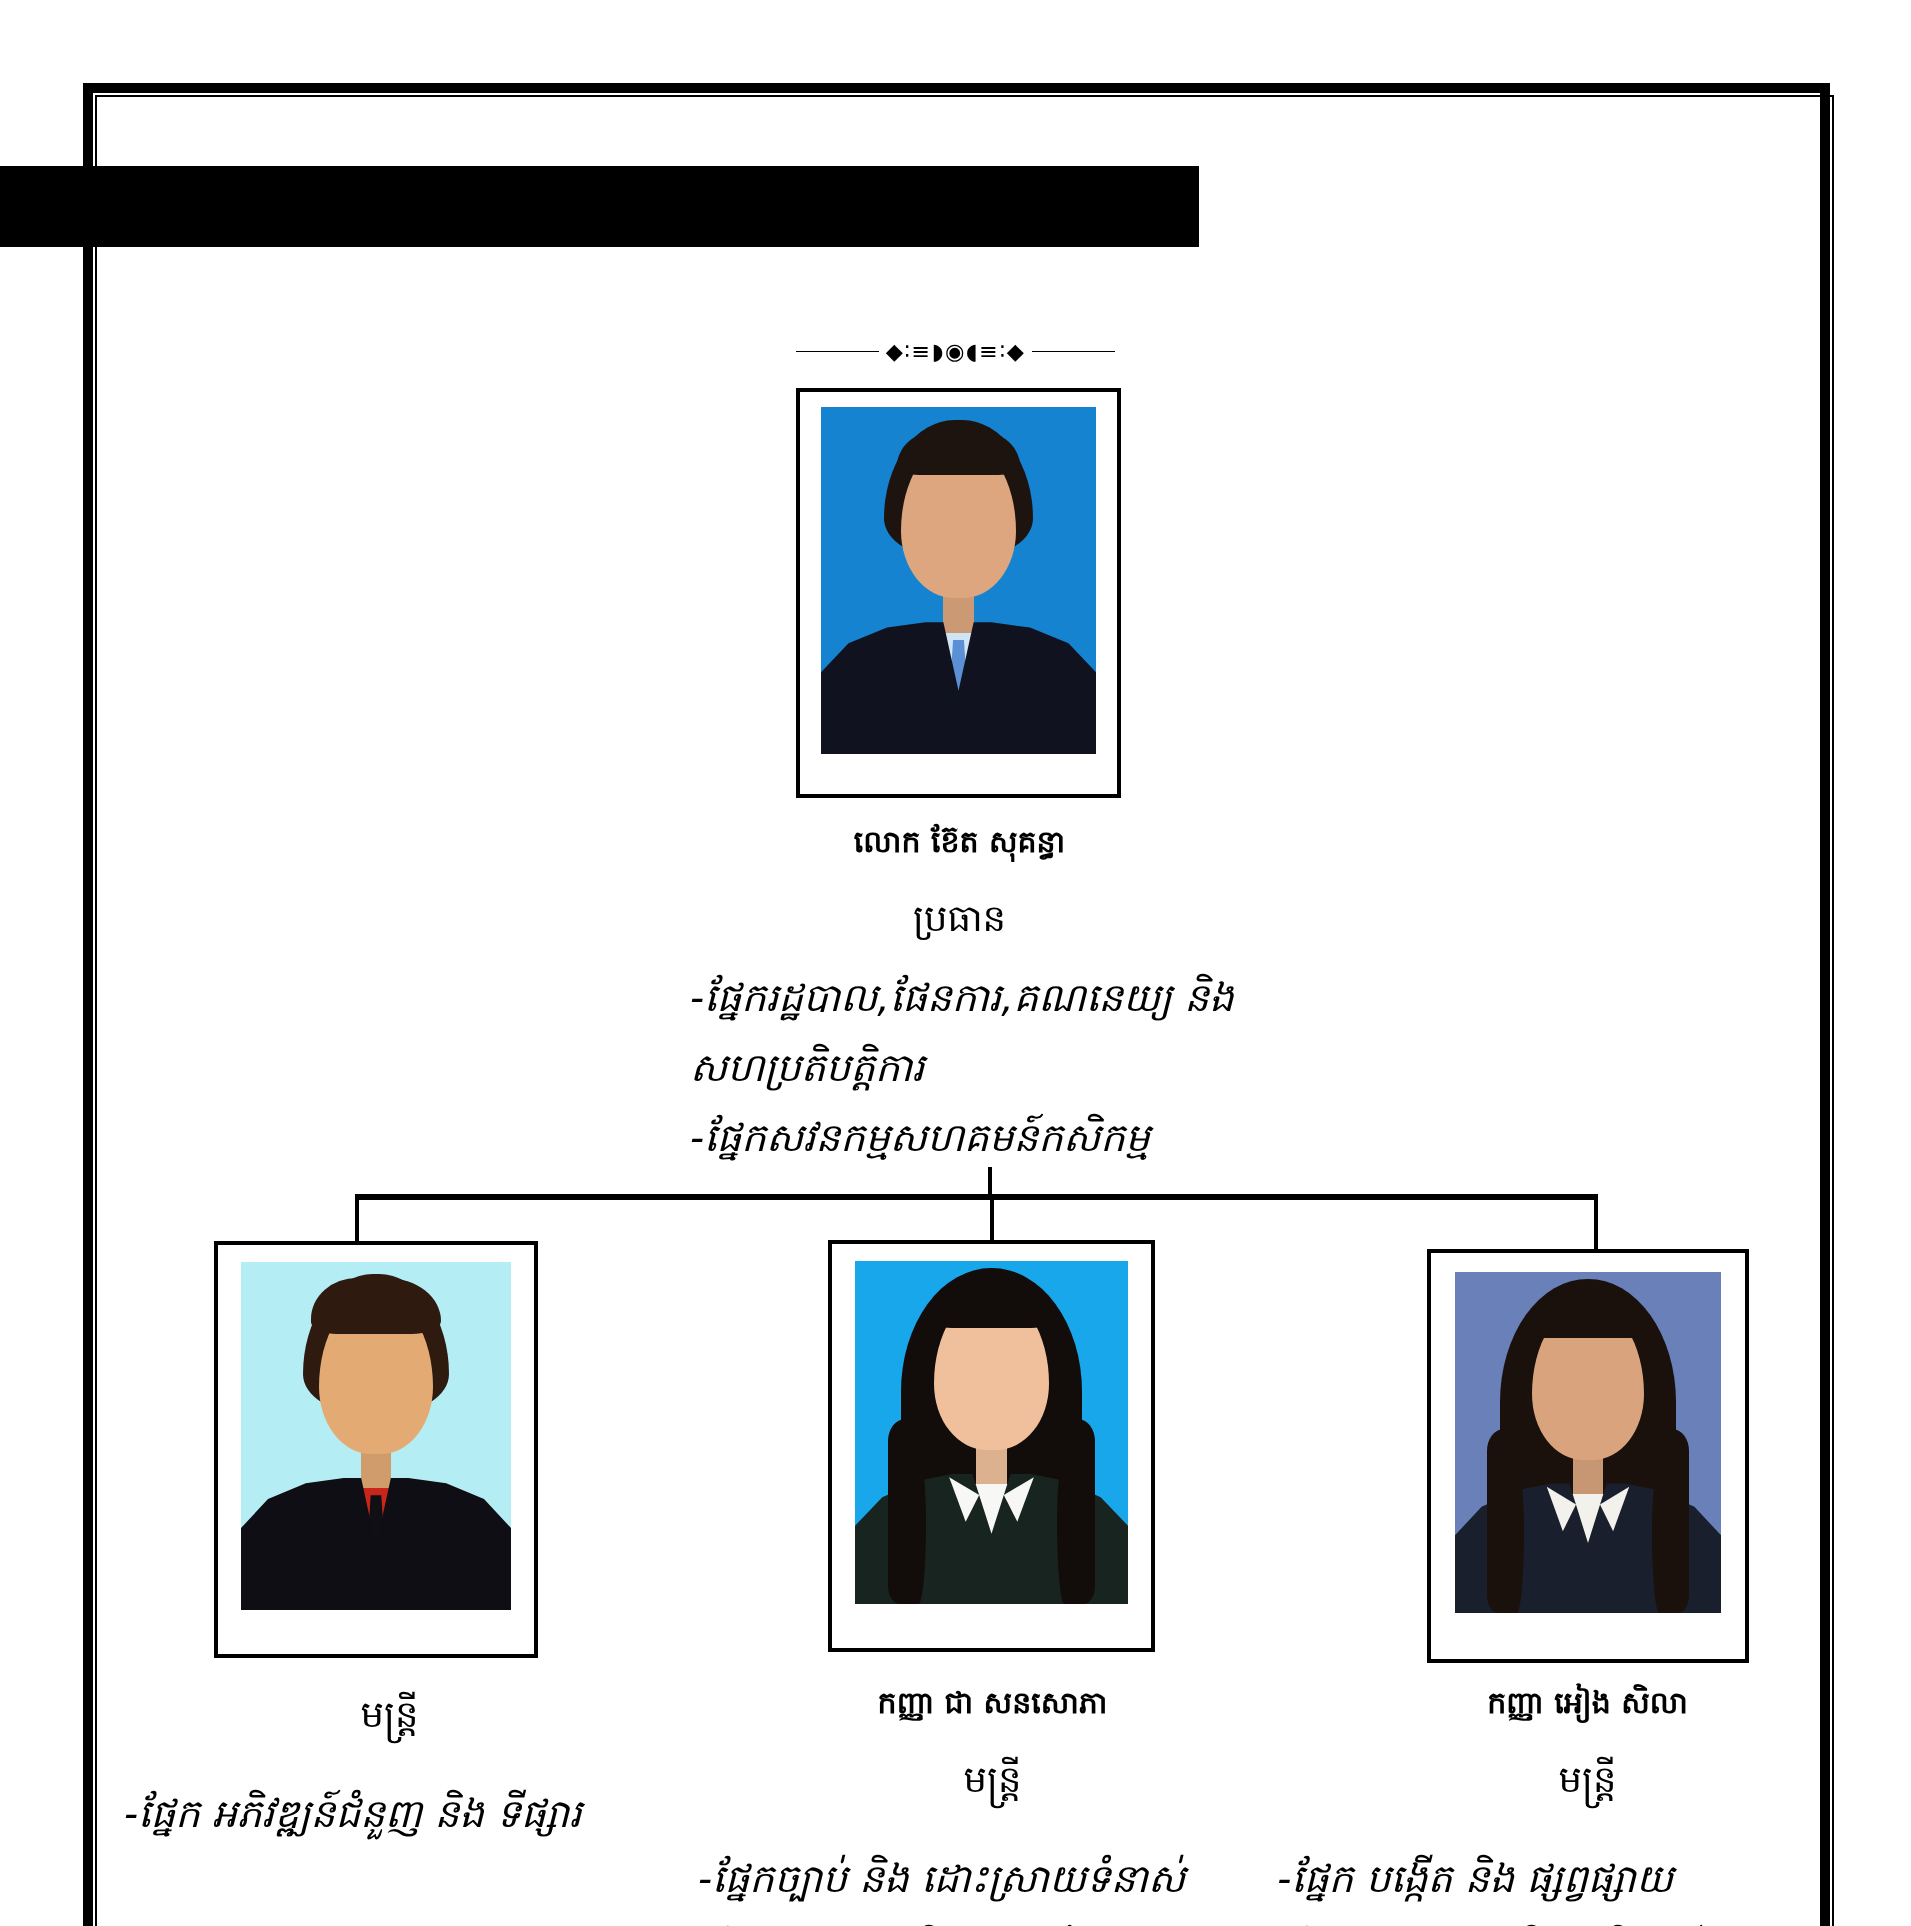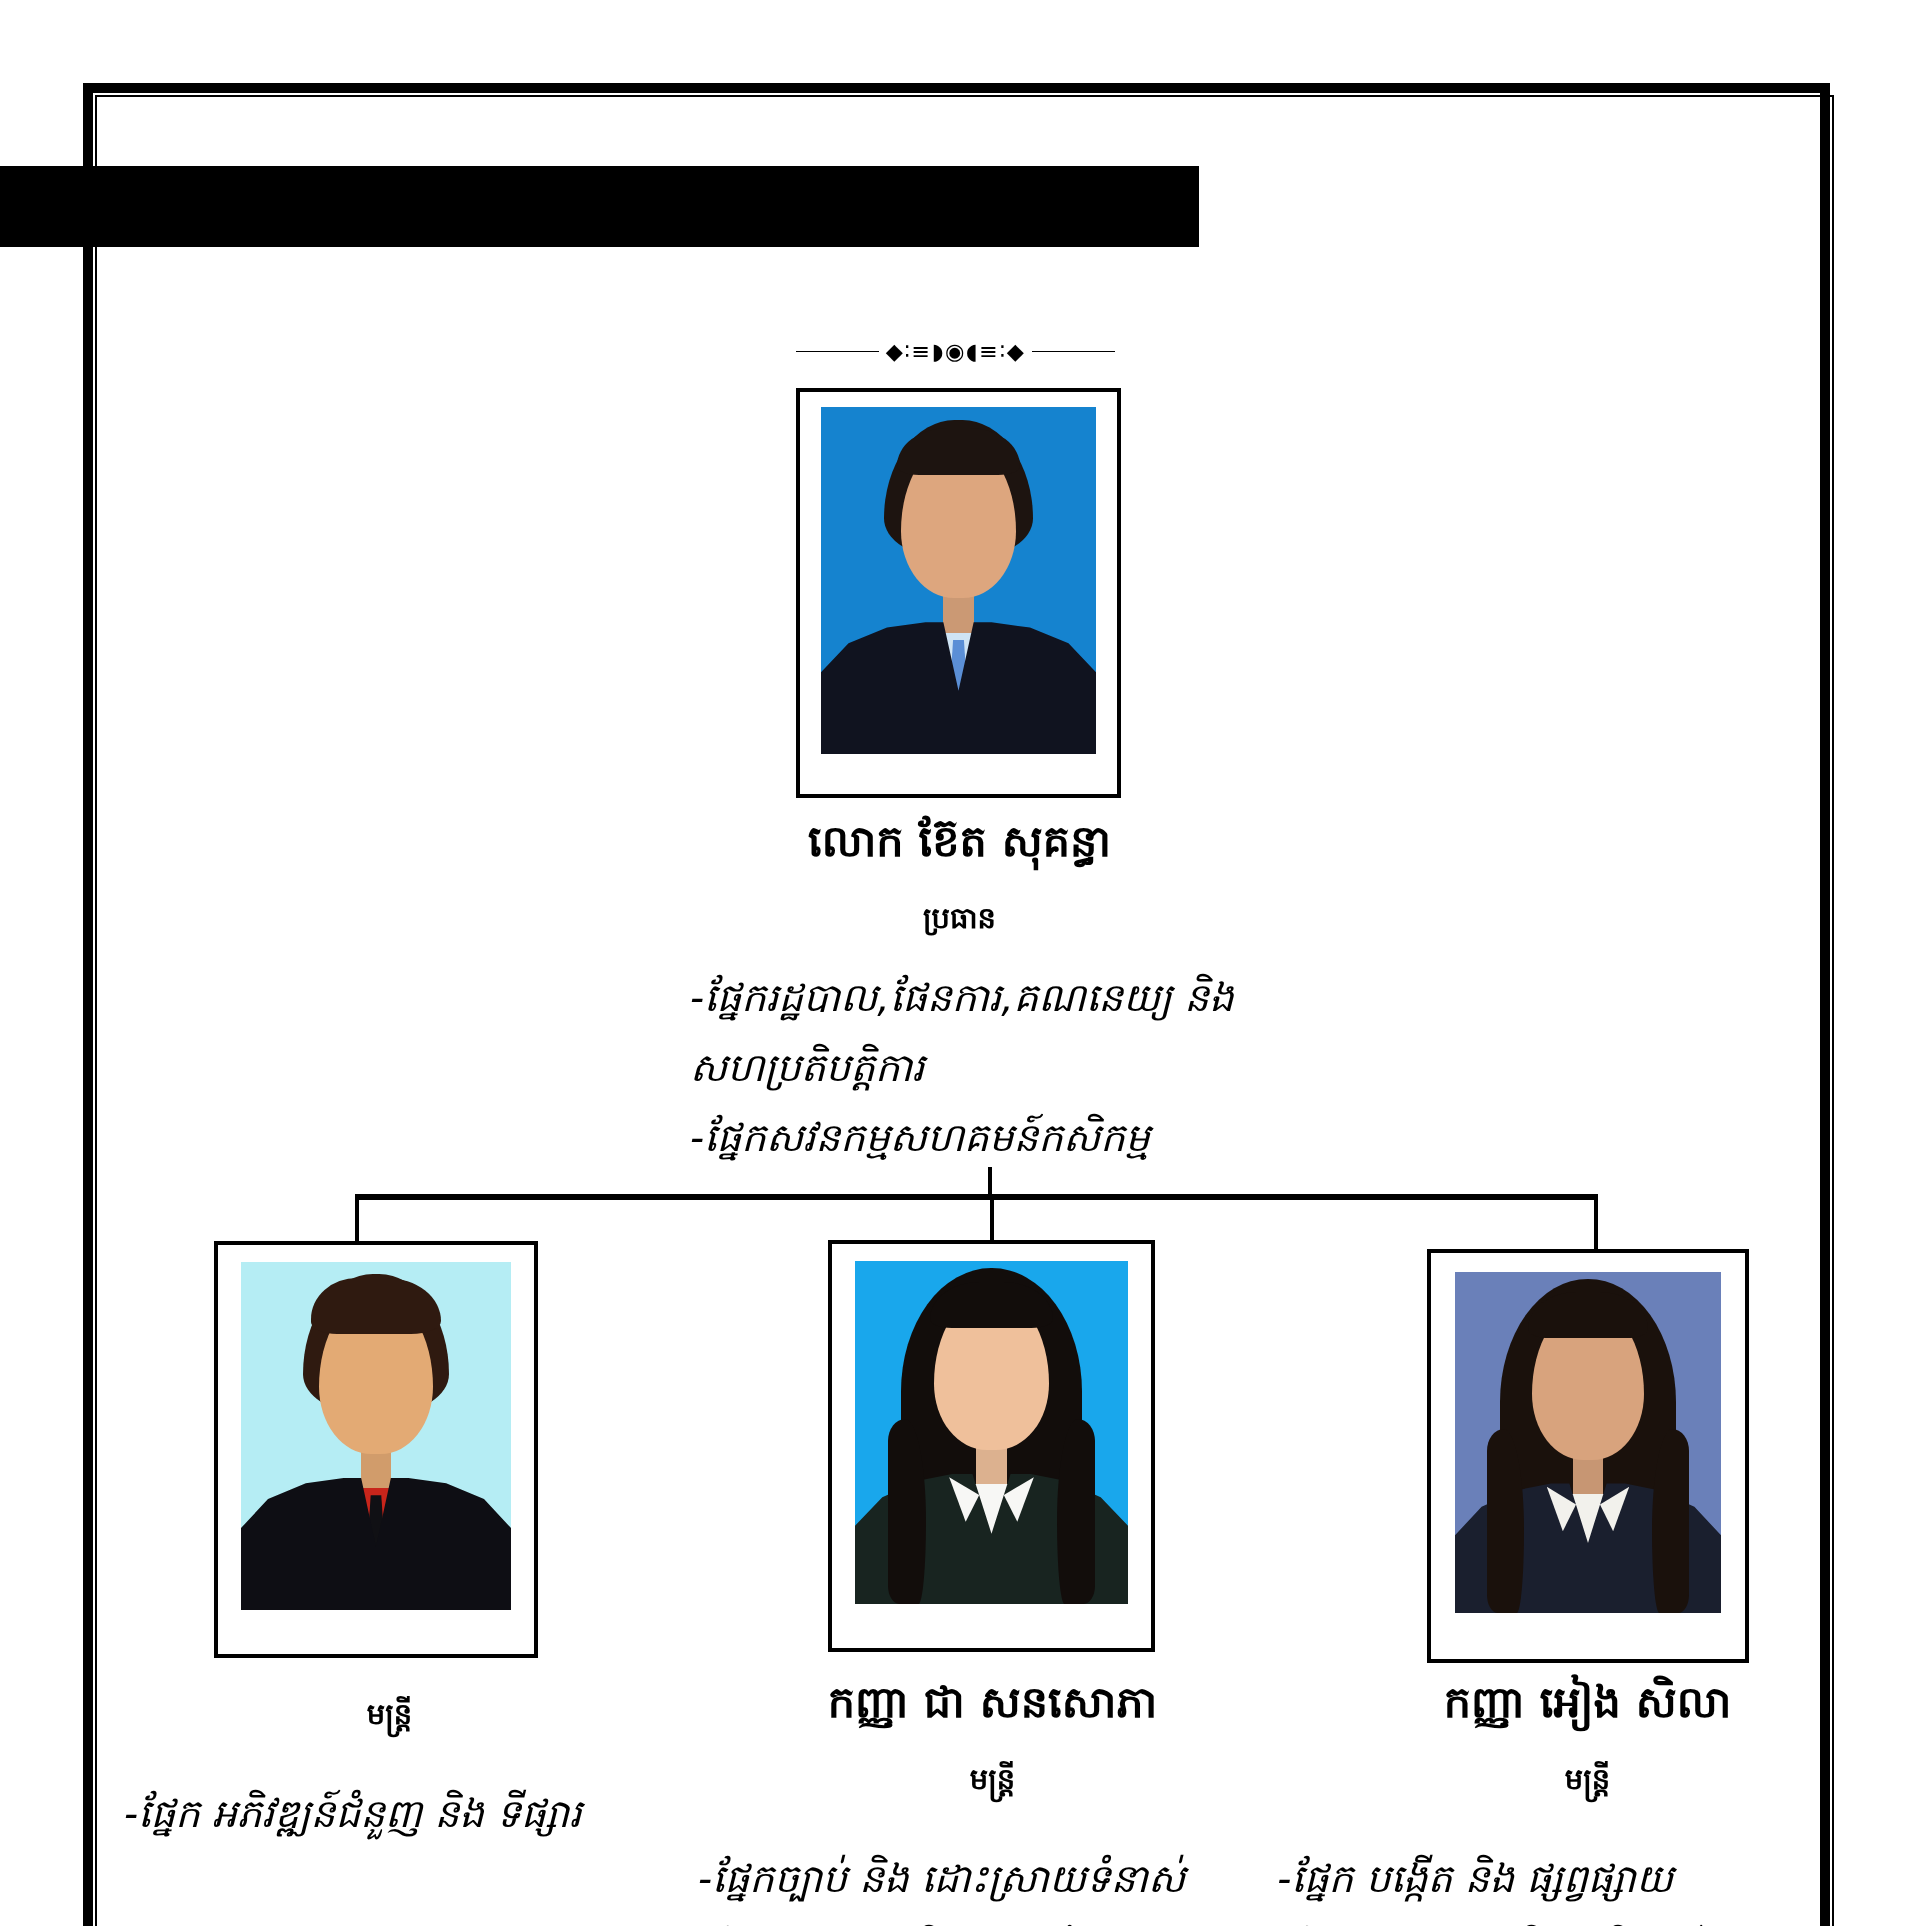--- a/index.html
+++ b/index.html
@@ -69,22 +69,22 @@
   .fringe{left:27.5%;top:6%;width:45%;height:13.5%;z-index:9;border-radius:50% 50% 22% 22%/100% 100% 24% 24%;}
   .fringe.fluffy{left:26%;top:4.5%;width:48%;height:16%;border-radius:46% 54% 30% 26%/95% 100% 30% 28%;}
   
   .line{position:absolute;background:#000;z-index:4;}
   #stem-top{left:988px;top:1167px;width:3.9px;height:29px;}
   #h-bar{left:355px;top:1194px;width:1243px;height:5.8px;}
   #drop-left{left:355px;top:1197px;width:3.9px;height:47px;}
   #drop-mid{left:990px;top:1197px;width:3.9px;height:46px;}
   #drop-right{left:1594px;top:1197px;width:3.9px;height:54px;}
   
-  .person-name{font-weight:bold;font-size:43px;line-height:65px;text-align:center;}
-  .person-role{font-weight:bold;font-size:29px;line-height:65px;text-align:center;}
+  .person-name{font-weight:bold;font-size:30px;line-height:65px;text-align:center;}
+  .person-role{font-weight:normal;font-size:37px;line-height:65px;text-align:center;}
   #chairman-name{position:absolute;left:578px;width:763px;top:809px;z-index:5;}
   #chairman-role{position:absolute;left:578px;width:763px;top:886px;z-index:5;}
   #chairman-duties{position:absolute;left:665px;width:686px;top:963px;z-index:5;
                    padding-left:25px;box-sizing:border-box;}
   .duty-line{font-size:39px;line-height:70px;text-align:left;font-style:italic;}
   
   .officer-col{position:absolute;top:1670px;width:655px;z-index:5;box-sizing:border-box;}
   #col-officer1{left:62px;}
   #col-officer2{left:665px;}
   #col-officer3{left:1260px;}

